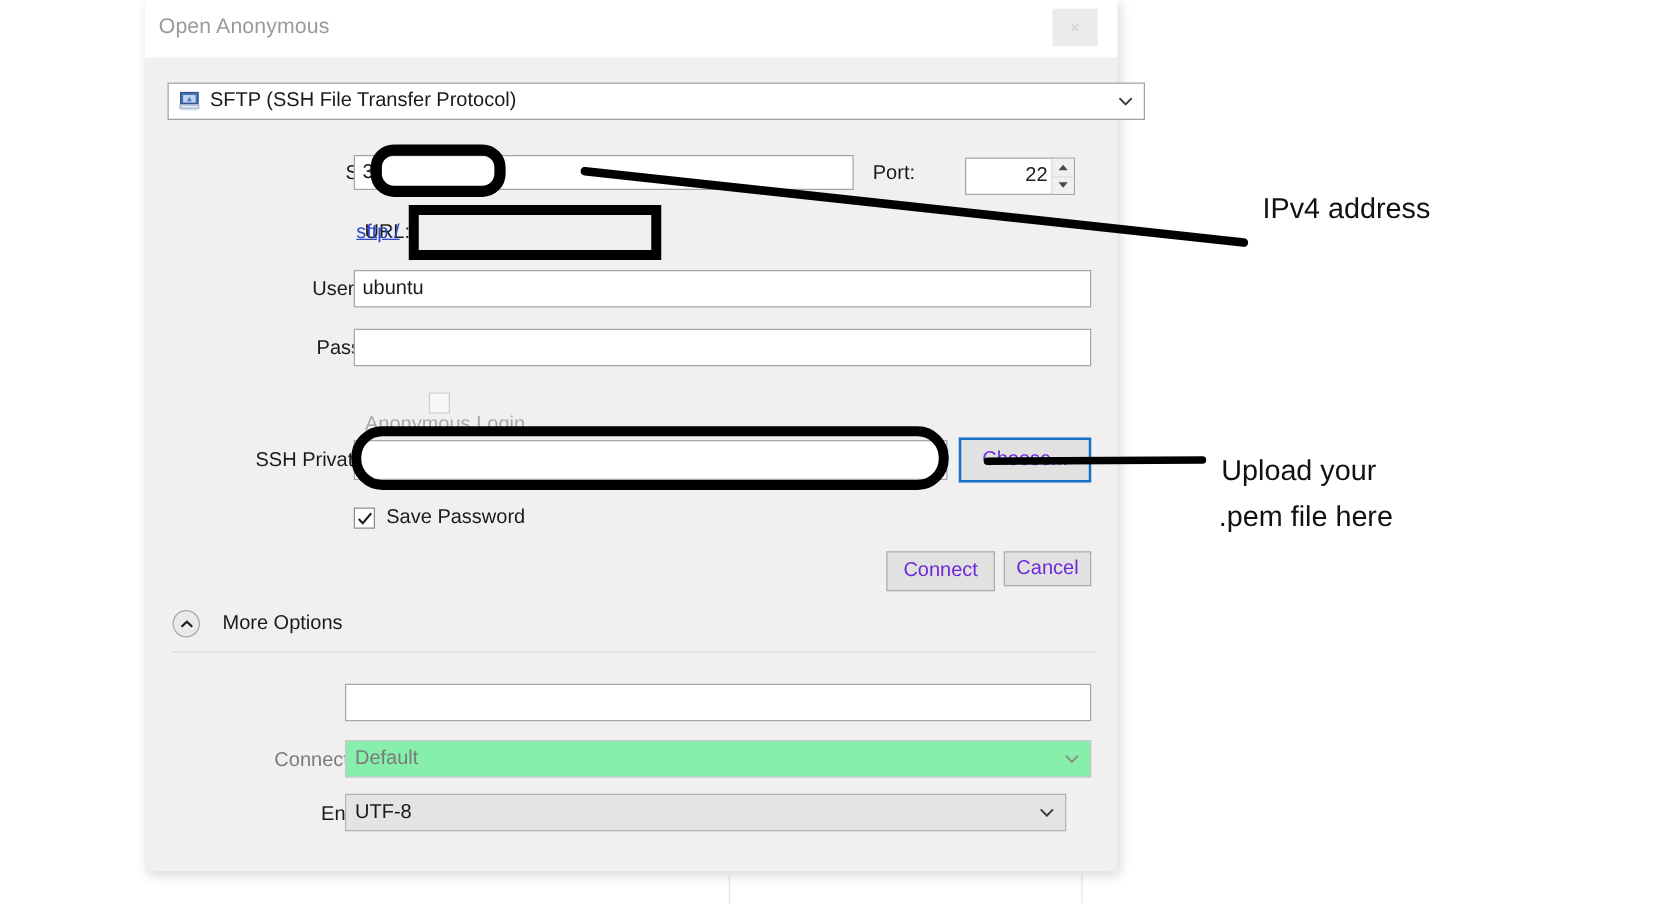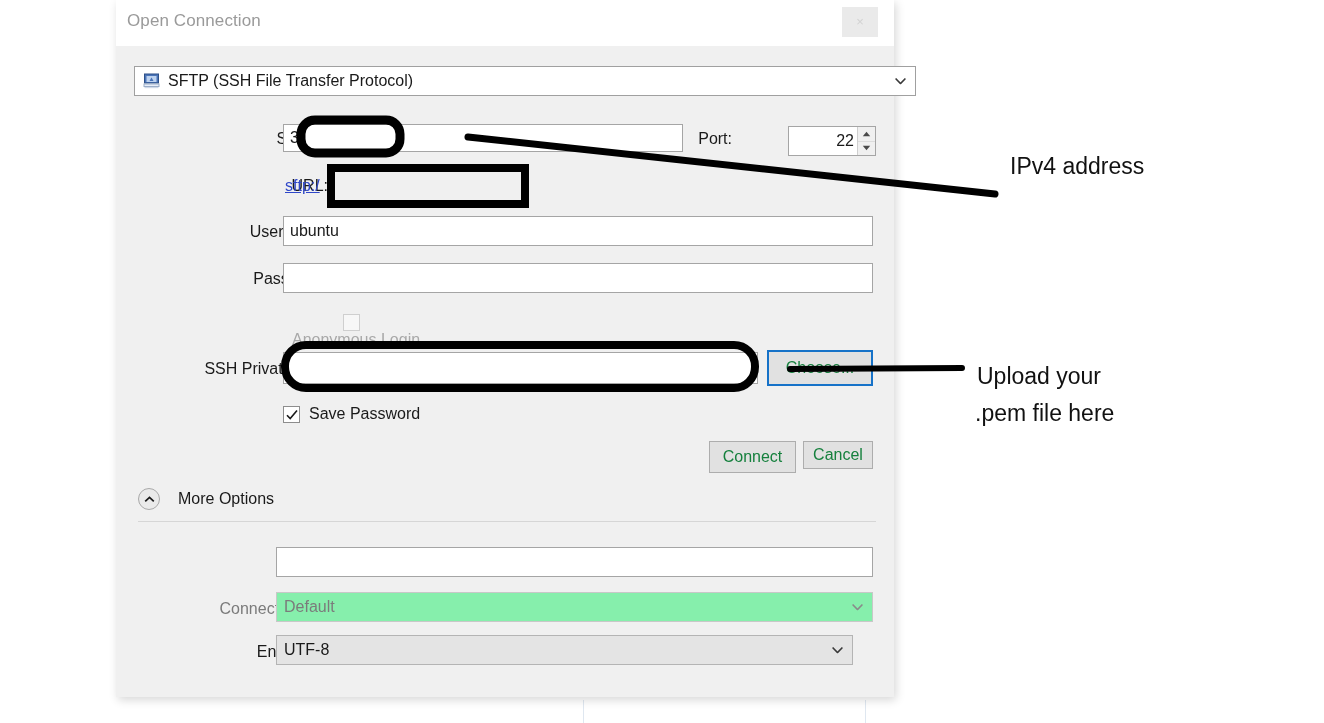--- a/index.html
+++ b/index.html
@@ -124,21 +124,21 @@
     border: 1px solid #a5a5a5;
     font-size: 16px;
     color: #1a1a1a;
     display: flex;
     align-items: center;
     padding-left: 6px;
   }
   .tbox .val { white-space: nowrap; }
 
   
-  #port-box { text-align: right; padding-left: 0; margin-left: 16px; }
+  #port-box { text-align: right; padding-left: 0; }
   #port-box .val {
     flex: 1;
     text-align: right;
     padding-right: 3px;
   }
   .spinner {
     width: 17px;
     height: 100%;
     border-left: 1px solid #cfcfcf;
     display: flex;
@@ -183,21 +183,21 @@
   }
   .cbtext.dim { color: #a8a8a8; }
 
   
   .btn {
     position: absolute;
     box-sizing: border-box;
     background: #e1e1e1;
     border: 1px solid #adadad;
     font-size: 16px;
-    color: #15803d;
+    color: #6d28d9;
     display: flex;
     align-items: center;
     justify-content: center;
     white-space: nowrap;
   }
   .btn.focus {
     border: 2px solid #1672c8;
   }
 
   
@@ -243,21 +243,21 @@
 </style>
 </head>
 <body>
 
 <div class="bg-guide" style="left:583px; top:700px; height:23px;"></div>
 <div class="bg-guide" style="left:865px; top:700px; height:23px;"></div>
 
 <div id="dialog">
 
   <div id="titlebar">
-    <div id="title-text">Open Connection</div>
+    <div id="title-text">Open Anonymous</div>
     <div id="close-btn">×</div>
   </div>
 
   <div id="protocol-row">
     <div class="combo">
       <svg class="proto-icon" viewBox="0 0 16 16">
         <rect x="1" y="1" width="14" height="9" fill="#4a74b8" stroke="#2d4f87" stroke-width="1"></rect>
         <rect x="3" y="3" width="10" height="6" fill="#bdd2ef"></rect>
         <path d="M6 8 L8 4.5 L10 8 Z" fill="#4a74b8"></path>
         <rect x="0.5" y="11" width="15" height="2.5" fill="#e8eef8" stroke="#9badc8" stroke-width="1"></rect>

